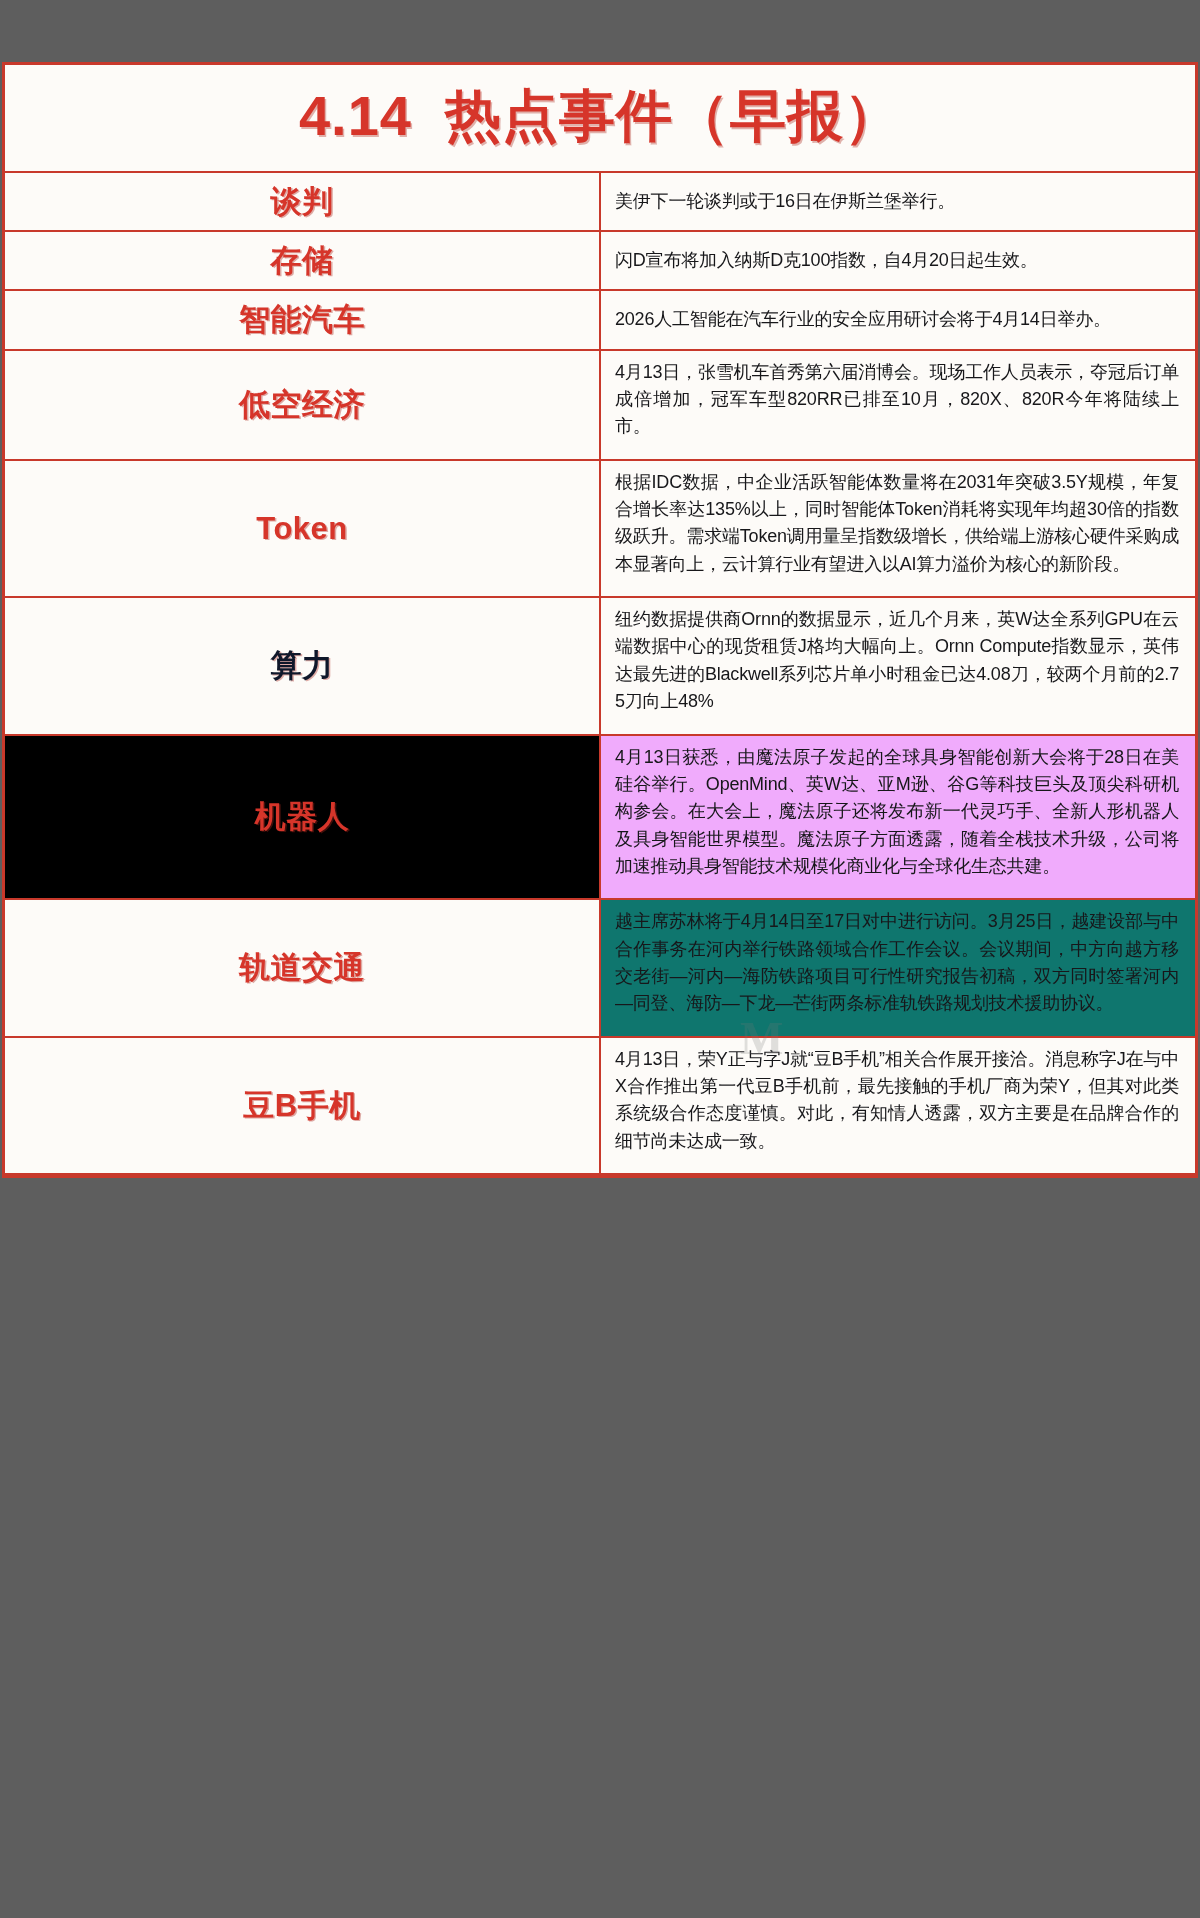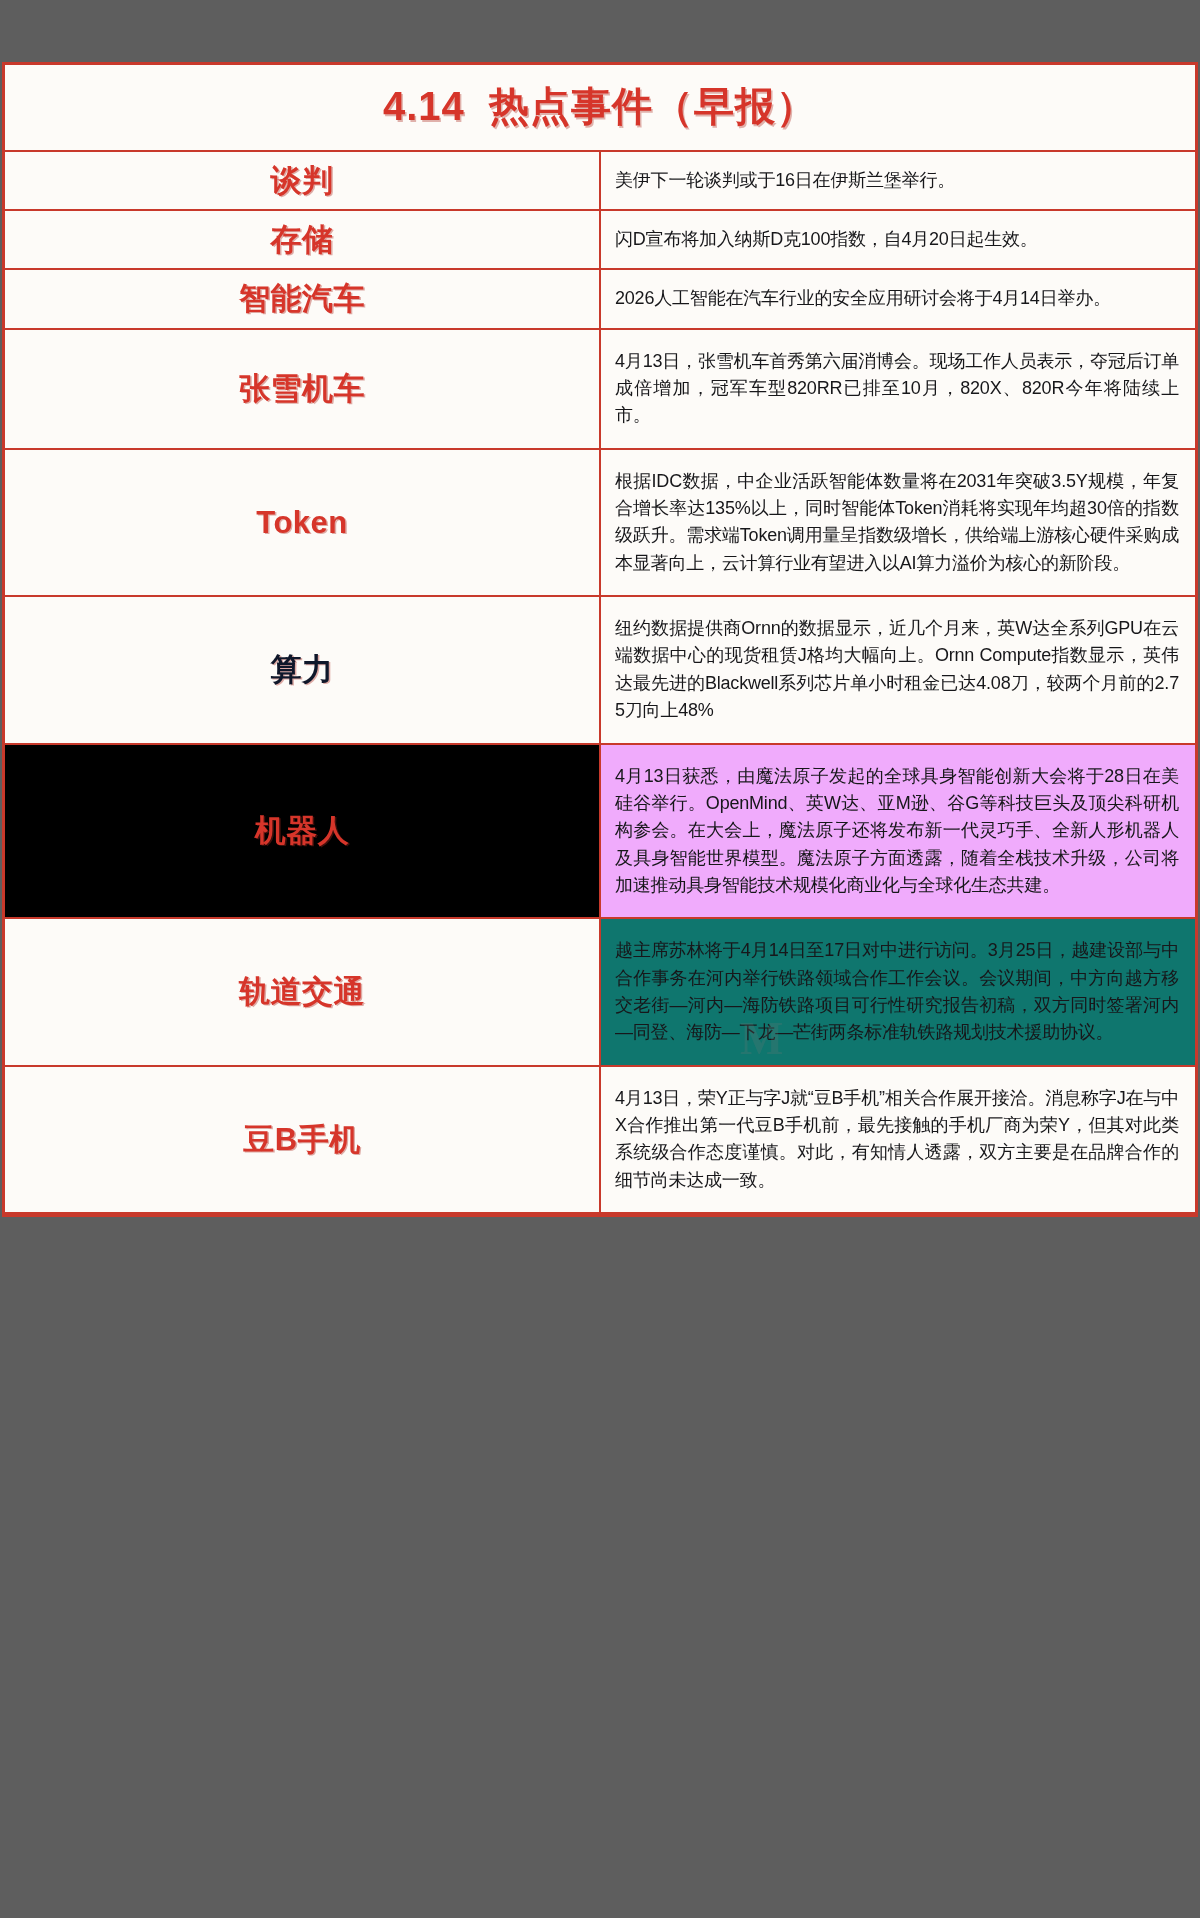--- a/index.html
+++ b/index.html
@@ -48,21 +48,21 @@
   .title-cell {
     text-align: center;
     padding: 14px 0 16px 0;
     border-top: none !important;
     border-left: none !important;
     border-right: none !important;
   }
   .title-text {
     display: inline-block;
     color: #d6352a;
-    font-size: 40px;
+    font-size: 56px;
     font-weight: bold;
     letter-spacing: 1px;
     text-shadow: 1.5px 1.5px 0 rgba(170,40,30,0.35);
     white-space: pre;
   }
   .label-cell {
     width: 272px;
     text-align: center;
     padding: 10px 6px;
     border-left: none !important;
@@ -84,21 +84,21 @@
   }
   .body-text {
     color: #17171a;
     font-size: 18px;
     line-height: 1.52;
     text-align: justify;
     letter-spacing: -0.2px;
     white-space: pre-wrap;
     word-break: break-all;
   }
-  tr.tall-row .body-cell { padding-top: 18px; padding-bottom: 18px; }
+  tr.tall-row .body-cell { padding-top: 8px; padding-bottom: 18px; }
   .watermark {
     position: absolute;
     left: 740px;
     top: 1012px;
     font-size: 46px;
     font-weight: bold;
     color: rgba(120,120,120,0.22);
     pointer-events: none;
     user-select: none;
     font-family: "Liberation Serif", serif;
@@ -131,21 +131,21 @@
               <div class="body-text" style="color: rgb(23, 23, 26);">闪D宣布将加入纳斯D克100指数，自4月20日起生效。</div>
             </td>
           </tr>
           <tr>
             <td class="label-cell" style="border-color: rgb(200, 57, 43); background: rgb(253, 251, 248);"><span class="label-text" style="color: rgb(214, 53, 42);">智能汽车</span></td>
             <td class="body-cell" style="border-color: rgb(200, 57, 43); background: rgb(253, 251, 248);">
               <div class="body-text" style="color: rgb(23, 23, 26);">2026人工智能在汽车行业的安全应用研讨会将于4月14日举办。</div>
             </td>
           </tr>
           <tr class="tall-row">
-            <td class="label-cell" style="border-color: rgb(200, 57, 43); background: rgb(253, 251, 248);"><span class="label-text" style="color: rgb(214, 53, 42);">张雪机车</span></td>
+            <td class="label-cell" style="border-color: rgb(200, 57, 43); background: rgb(253, 251, 248);"><span class="label-text" style="color: rgb(214, 53, 42);">低空经济</span></td>
             <td class="body-cell" style="border-color: rgb(200, 57, 43); background: rgb(253, 251, 248);">
               <div class="body-text" style="color: rgb(23, 23, 26);">4月13日，张雪机车首秀第六届消博会。现场工作人员表示，夺冠后订单成倍增加，冠军车型820RR已排至10月，820X、820R今年将陆续上市。</div>
             </td>
           </tr>
           <tr class="tall-row">
             <td class="label-cell" style="border-color: rgb(200, 57, 43); background: rgb(253, 251, 248);"><span class="label-text" style="color: rgb(214, 53, 42);">Token</span></td>
             <td class="body-cell" style="border-color: rgb(200, 57, 43); background: rgb(253, 251, 248);">
               <div class="body-text" style="color: rgb(23, 23, 26);">根据IDC数据，中企业活跃智能体数量将在2031年突破3.5Y规模，年复合增长率达135%以上，同时智能体Token消耗将实现年均超30倍的指数级跃升。需求端Token调用量呈指数级增长，供给端上游核心硬件采购成本显著向上，云计算行业有望进入以AI算力溢价为核心的新阶段。</div>
             </td>
           </tr>

